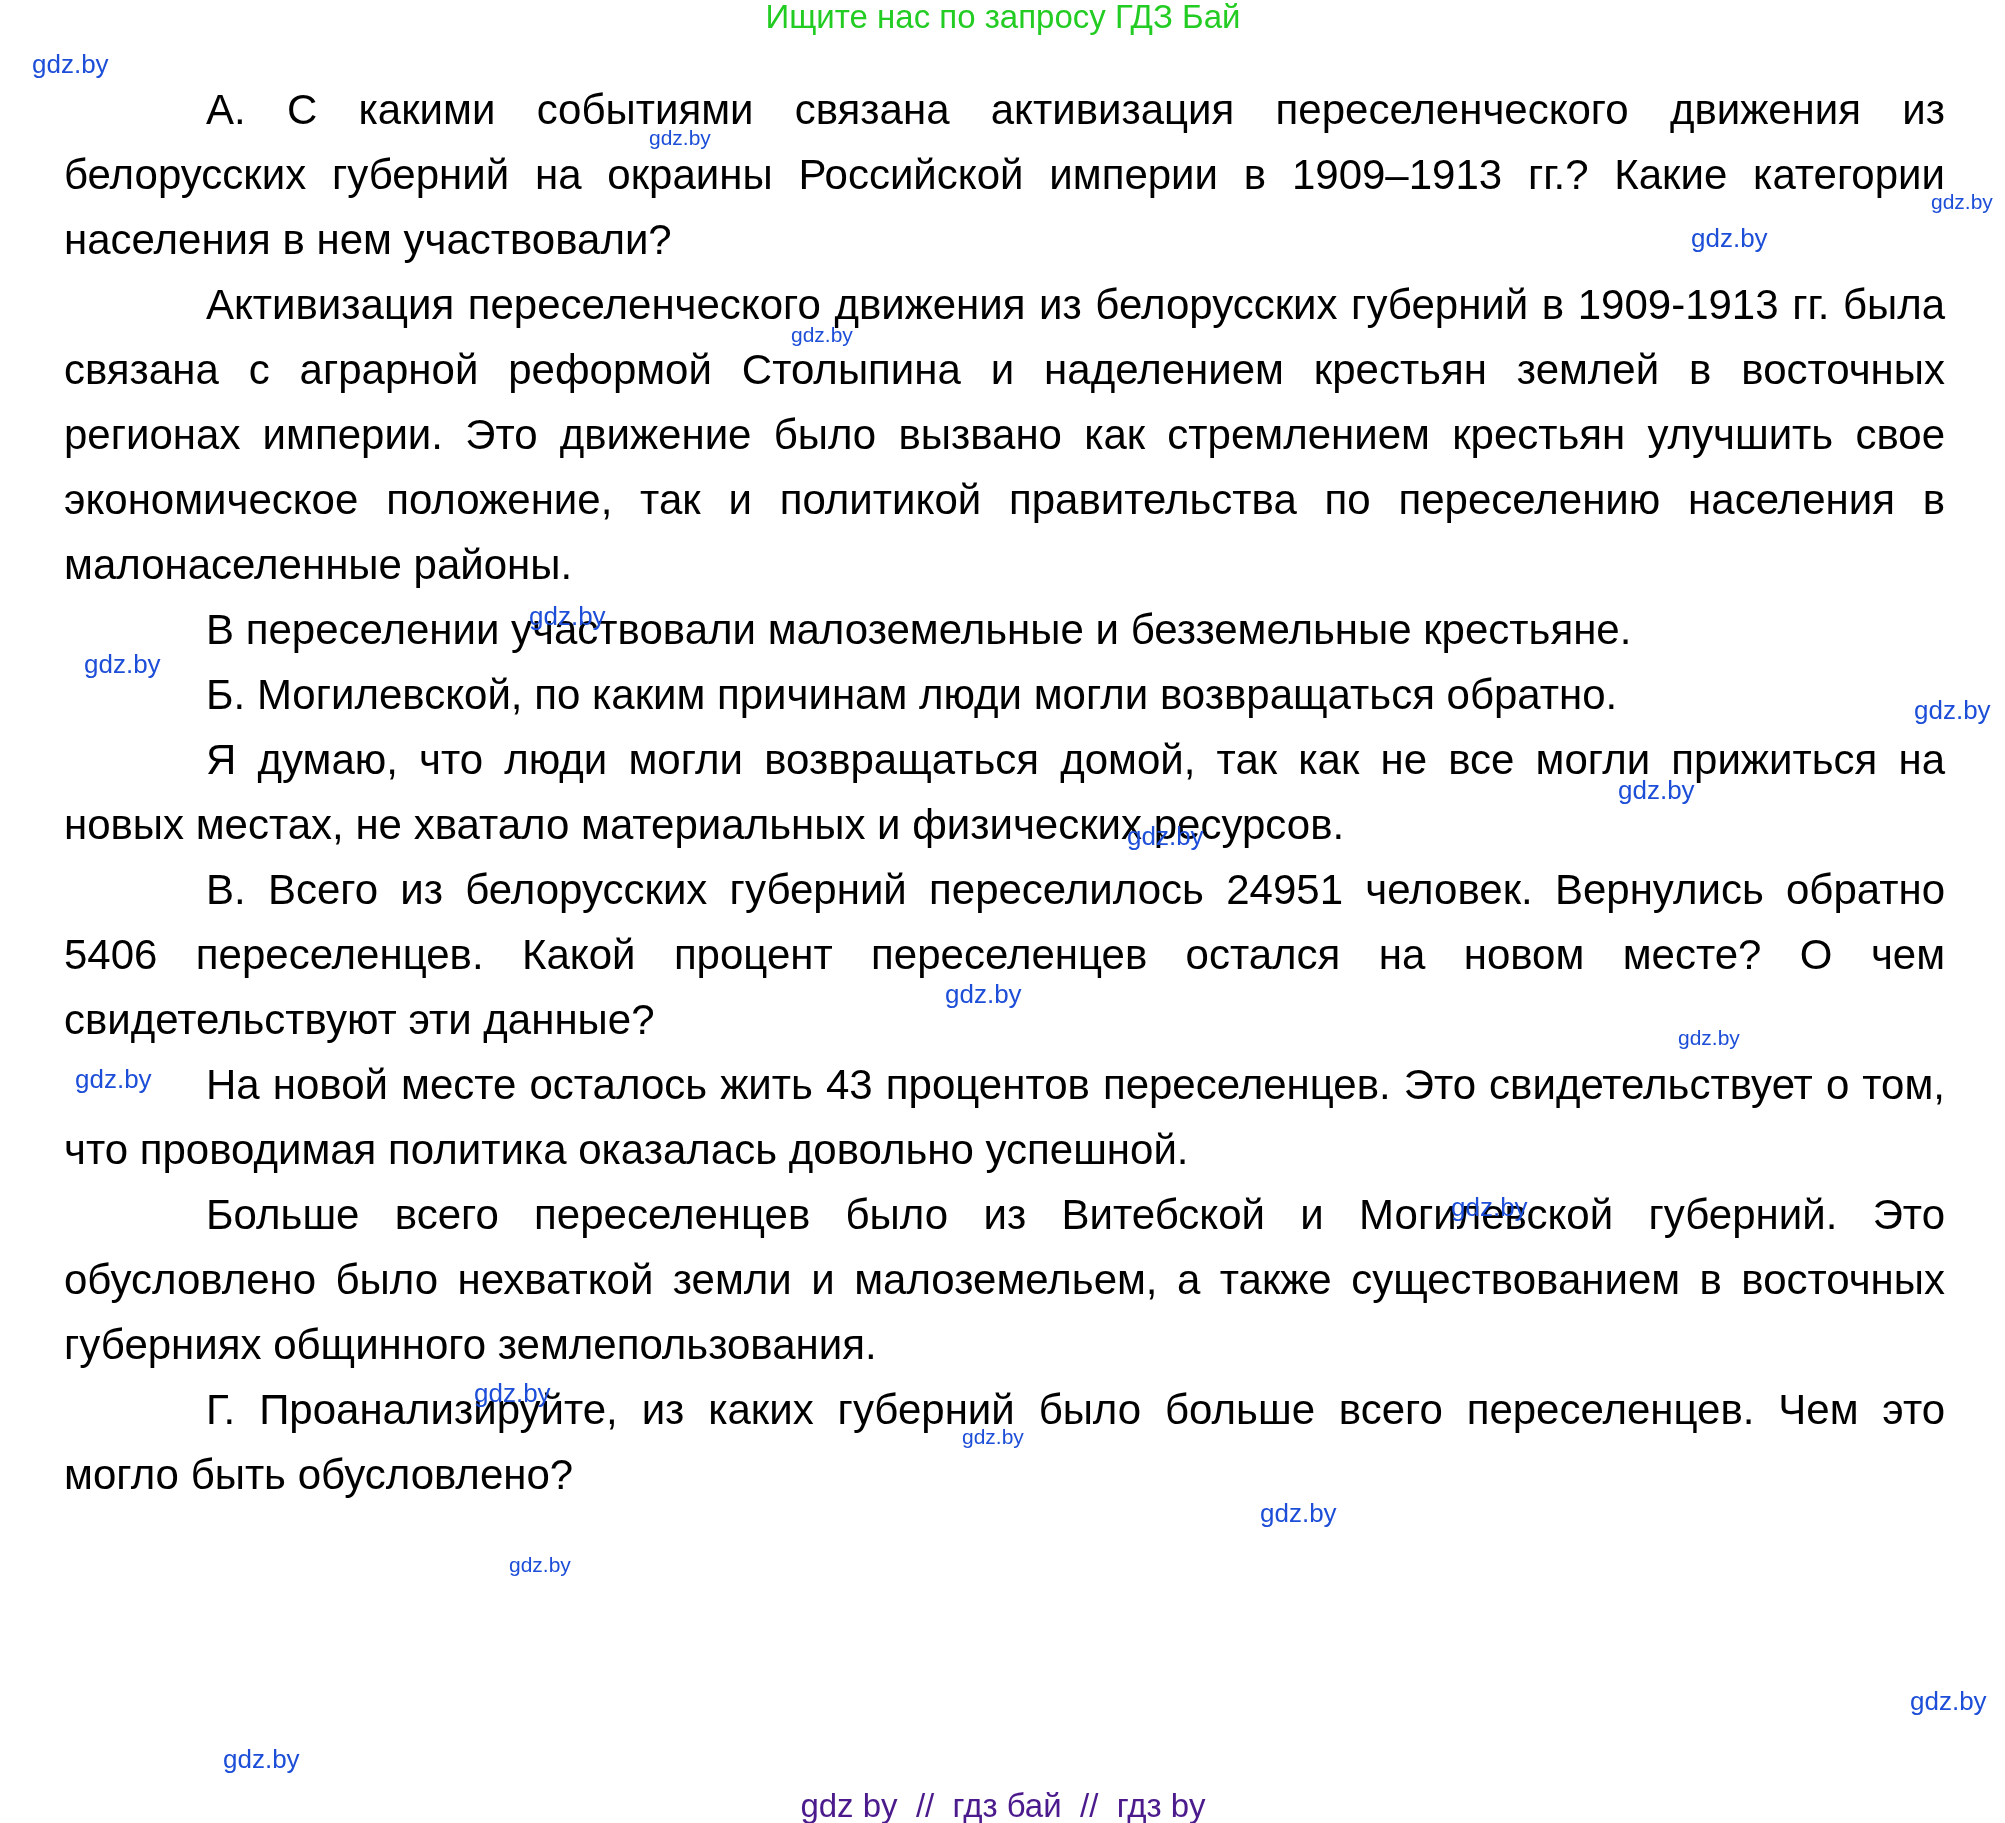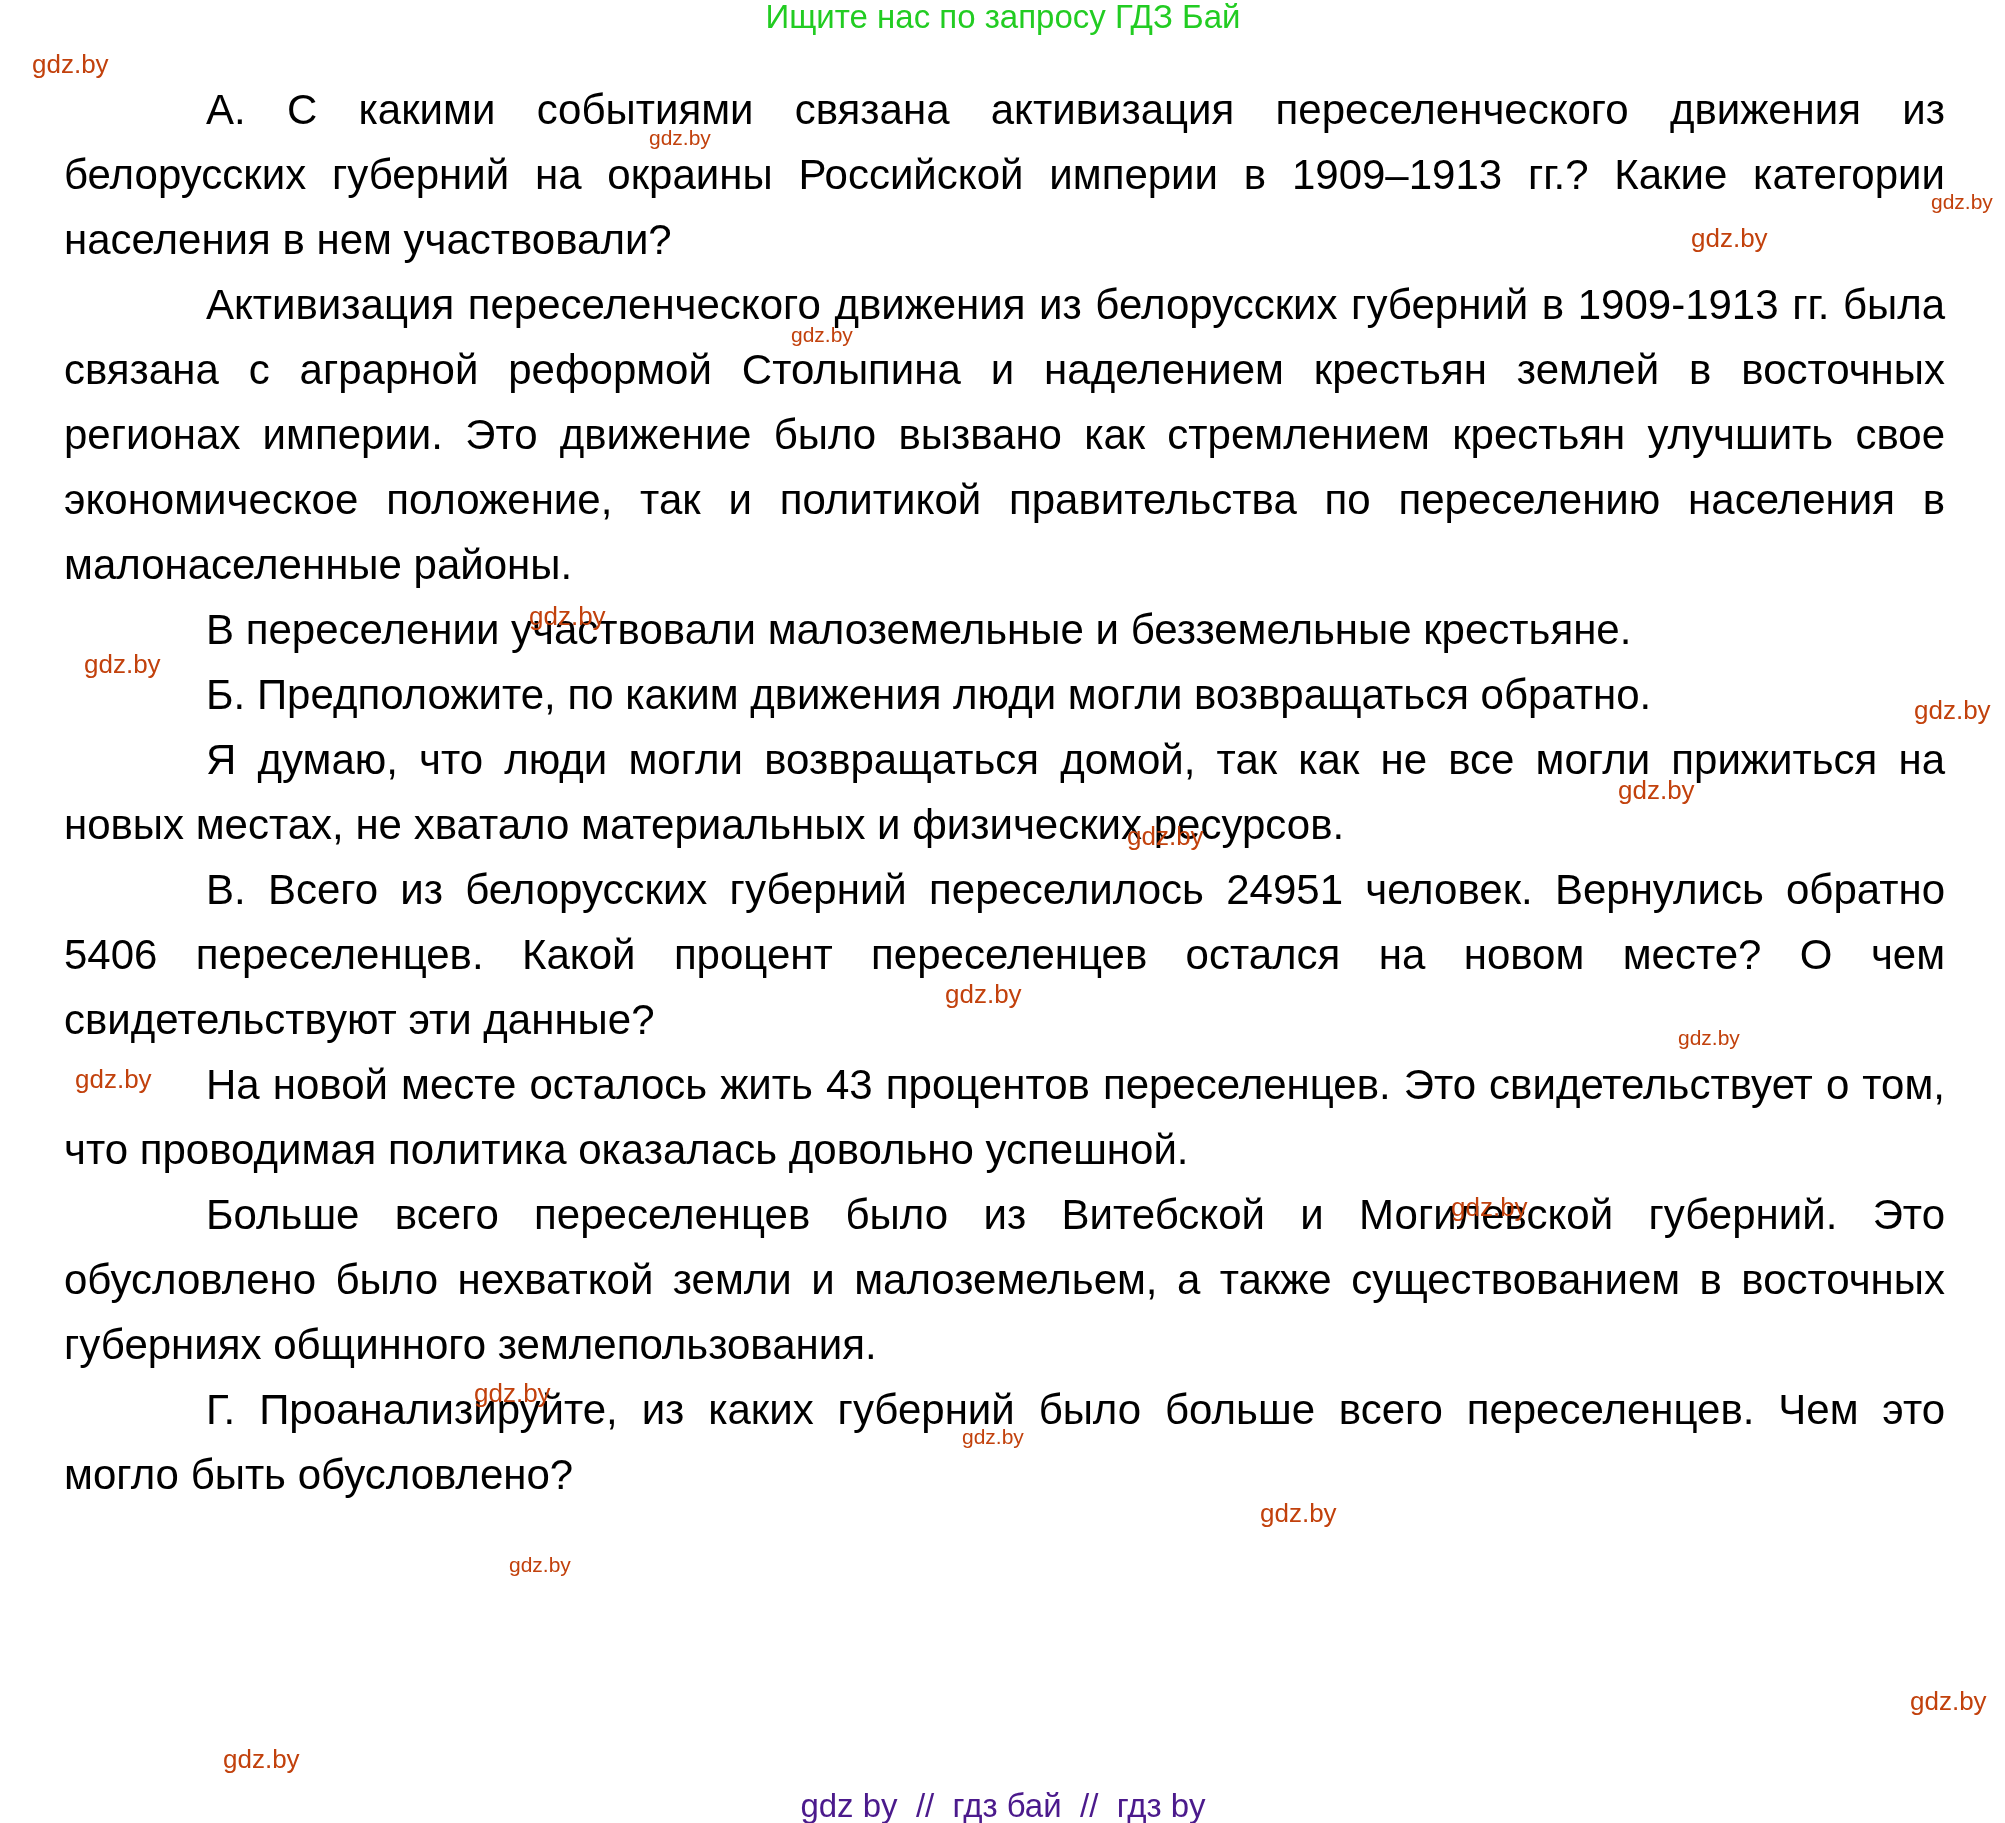--- a/index.html
+++ b/index.html
@@ -9,40 +9,40 @@
     font-family:"Liberation Sans", sans-serif; font-size:33px; color:#22cc22;
     line-height:38px; top:-1.9px;
   }
   .content {
     position:absolute; left:64px; top:77px; width:1881px;
     font-family:Liberation Sans, sans-serif; font-size:42px; line-height:65px;
     color:#000;
   }
   .para { margin:0; text-align:justify; text-indent:142px; }
   .wm {
-    position:absolute; font-family:"Liberation Sans", sans-serif; color:#c2410c;
+    position:absolute; font-family:"Liberation Sans", sans-serif; color:#1d4ed8;
     font-size:26px; line-height:29px; white-space:nowrap;
   }
   .wm.small { font-size:21px; }
   .footer {
     position:absolute; left:0; top:1787px; width:2006px; text-align:center;
     font-family:"Liberation Sans", sans-serif; font-size:33px; color:#4b1a8c;
     white-space:pre;
   }
 </style>
 </head>
 <body>
 
 <div class="header-banner">Ищите нас по запросу ГДЗ Бай</div>
 
 <div class="content">
   <p class="para">А. С какими событиями связана активизация переселенческого движения из белорусских губерний на окраины Российской империи в 1909–1913 гг.? Какие категории населения в нем участвовали?</p>
   <p class="para">Активизация переселенческого движения из белорусских губерний в 1909-1913 гг. была связана с аграрной реформой Столыпина и наделением крестьян землей в восточных регионах империи. Это движение было вызвано как стремлением крестьян улучшить свое экономическое положение, так и политикой правительства по переселению населения в малонаселенные районы.</p>
   <p class="para">В переселении участвовали малоземельные и безземельные крестьяне.</p>
-  <p class="para">Б. Предположите, по каким движения люди могли возвращаться обратно.</p>
+  <p class="para">Б. Могилевской, по каким причинам люди могли возвращаться обратно.</p>
   <p class="para">Я думаю, что люди могли возвращаться домой, так как не все могли прижиться на новых местах, не хватало материальных и физических ресурсов.</p>
   <p class="para">В. Всего из белорусских губерний переселилось 24951 человек. Вернулись обратно 5406 переселенцев. Какой процент переселенцев остался на новом месте? О чем свидетельствуют эти данные?</p>
   <p class="para">На новой месте осталось жить 43 процентов переселенцев. Это свидетельствует о том, что проводимая политика оказалась довольно успешной.</p>
   <p class="para">Больше всего переселенцев было из Витебской и Могилевской губерний. Это обусловлено было нехваткой земли и малоземельем, а также существованием в восточных губерниях общинного землепользования.</p>
   <p class="para">Г. Проанализируйте, из каких губерний было больше всего переселенцев. Чем это могло быть обусловлено?</p>
 </div>
 
 <span class="wm" style="left:32px;top:50px">gdz.by</span>
 <span class="wm small" style="left:649px;top:123px">gdz.by</span>
 <span class="wm small" style="left:1931px;top:187px">gdz.by</span>

